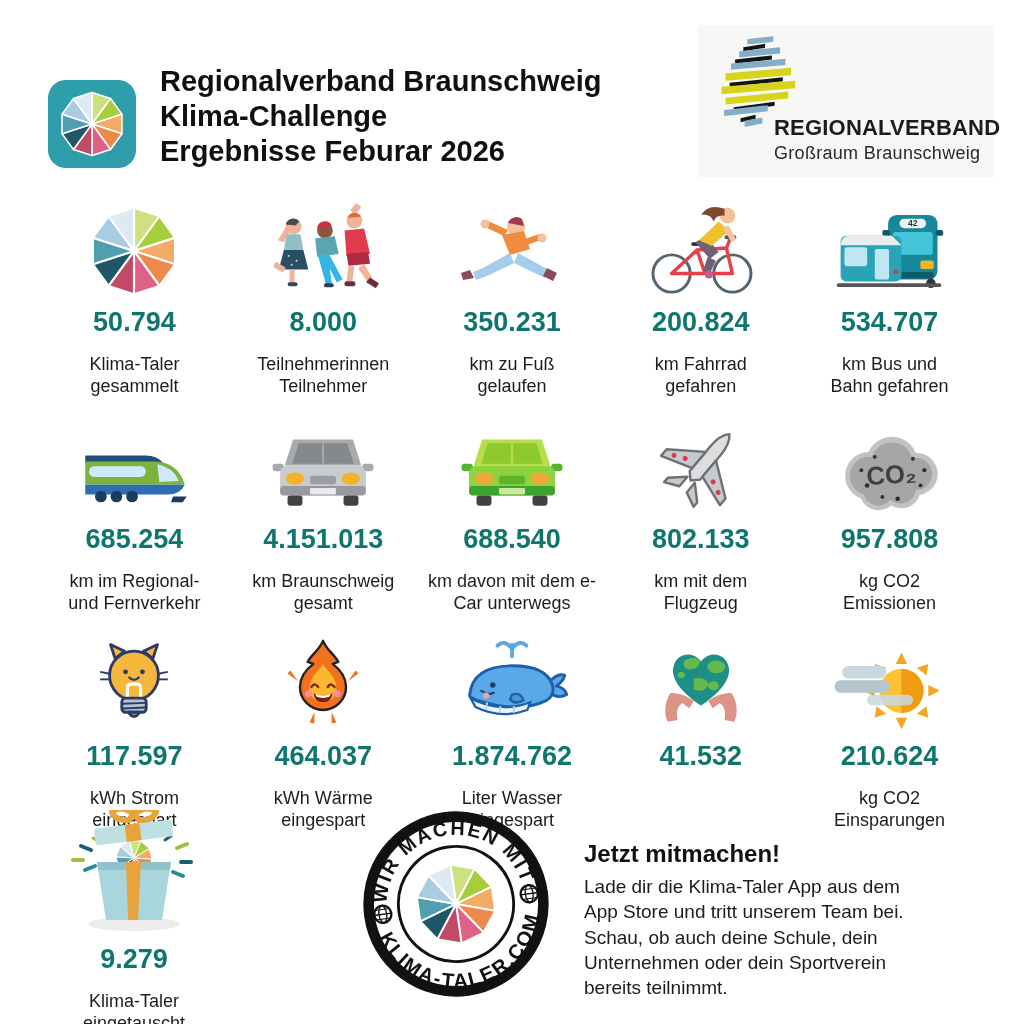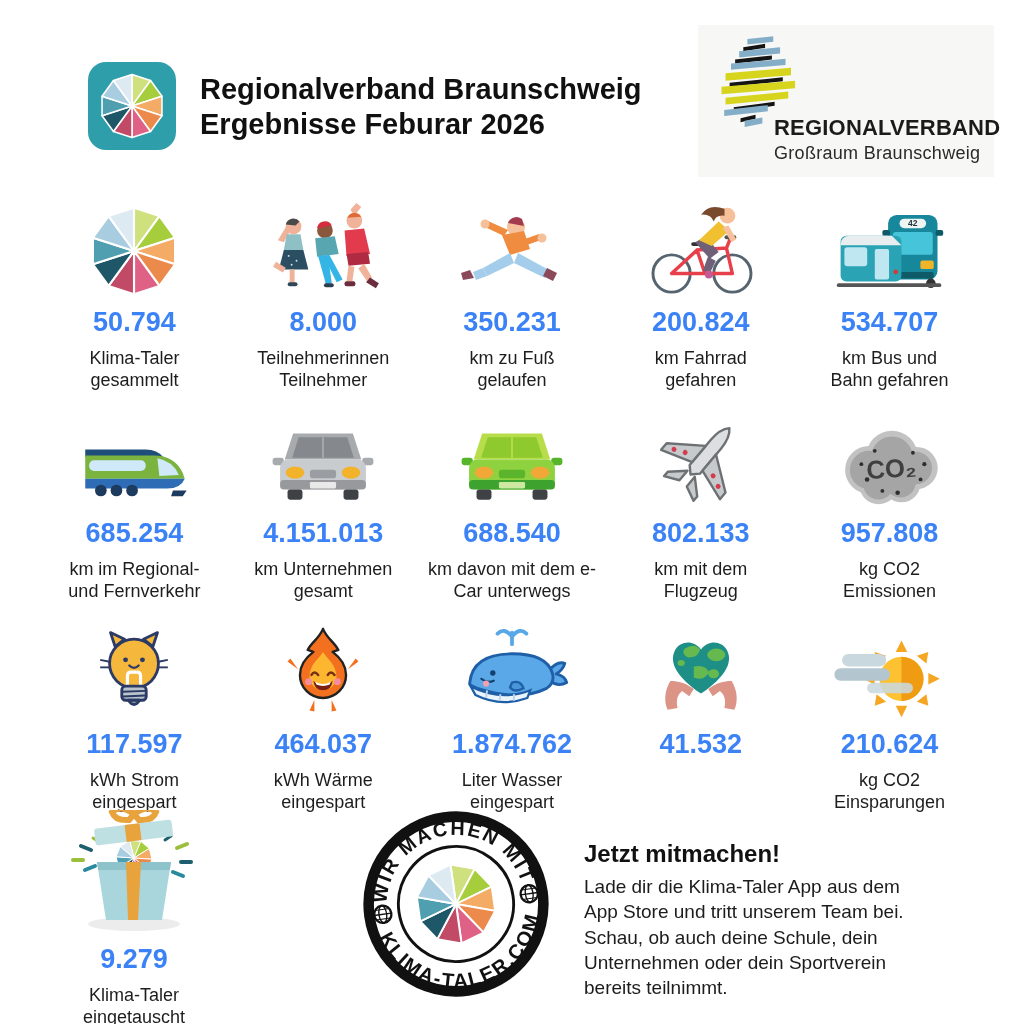--- a/index.html
+++ b/index.html
@@ -1,35 +1,35 @@
 <!DOCTYPE html>
 <html><head>
 <meta charset="utf-8">
 <style>
   html,body{margin:0;padding:0;}
   body{width:1024px;height:1024px;background:#ffffff;position:relative;
        font-family:"Liberation Sans",sans-serif;color:#1d1d1d;overflow:hidden;}
   
-  .header{position:absolute;top:62px;left:48px;display:flex;gap:24px;align-items:center;margin-left:40px;}
+  .header{position:absolute;top:62px;left:48px;display:flex;gap:24px;align-items:flex-end;}
   .app-icon{width:88px;height:88px;background:#2f9eab;border-radius:18px;
             display:flex;align-items:center;justify-content:center;flex:0 0 auto;}
   .title{font-size:29px;font-weight:bold;line-height:1.2;color:#101010;padding-top:2px;}
   
   .logo-box{position:absolute;top:25px;right:30px;width:296px;height:152px;background:#f7f7f5;}
   .logo-mark{position:absolute;left:22px;top:10px;}
   .logo-text{position:absolute;left:76px;top:90px;white-space:nowrap;}
   .logo-name{font-size:22px;font-weight:bold;color:#1b1b1b;letter-spacing:.2px;}
   .logo-sub{font-size:18px;color:#2a2a2a;margin-top:2px;letter-spacing:.3px;}
   
   .stats-grid{position:absolute;top:195px;left:40px;width:944px;
               display:grid;grid-template-columns:repeat(5,1fr);row-gap:14px;}
   .stat{display:flex;flex-direction:column;align-items:center;text-align:center;}
   .stat-icon{height:104px;display:flex;align-items:flex-end;justify-content:center;}
-  .stat-value{margin-top:8px;font-size:27px;font-weight:bold;color:#3b82f6;}
-  .stat-label{margin-top:10px;font-size:18px;line-height:1.22;color:#1d1d1d;}
+  .stat-value{margin-top:8px;font-size:27px;font-weight:bold;color:#0f766e;}
+  .stat-label{margin-top:16px;font-size:18px;line-height:1.22;color:#1d1d1d;}
   
   .footer{position:absolute;top:808px;left:40px;width:944px;display:flex;align-items:flex-start;}
   .gift-cell{width:188px;}
   .gift-cell .stat-icon{height:128px;}
   .stamp-wrap{margin-left:132px;width:192px;}
   .stamp-wrap svg{transform:rotate(-8deg);}
   .cta{margin-left:32px;width:342px;padding-top:32px;}
   .cta-heading{font-size:24px;font-weight:bold;color:#111;}
   .cta-body{font-size:19px;line-height:1.33;margin-top:6px;color:#1c1c1c;}
   svg{display:block;}
@@ -55,20 +55,21 @@
 </svg>
 
 <div class="header">
   <div class="app-icon">
     <svg width="70" height="70" viewBox="0 0 100 100">
         <use href="#pinwheel"></use>
       </svg>
   </div>
   <div class="title">
     <div>Regionalverband Braunschweig</div>
+    <div>Klima-Challenge</div>
     <div>Ergebnisse Feburar 2026</div>
   </div>
 </div>
 
 <div class="logo-box">
   <div class="logo-mark">
     <svg width="82" height="92" viewBox="0 0 120 135">
       <polygon points="40,6 78,2 78,10 40,14" fill="#84aec8"></polygon>
       <polygon points="34,18 66,13 66,19 34,24" fill="#141414"></polygon>
       <polygon points="28,24 88,18 88,27 28,33" fill="#84aec8"></polygon>
@@ -252,21 +253,21 @@
         <ellipse cx="90" cy="52" rx="10" ry="6.5" fill="#f2b32a"></ellipse>
         <rect x="46" y="49" width="28" height="9" rx="3" fill="#9a9ea2"></rect>
         <rect x="14" y="60" width="92" height="10" rx="4" fill="#97999c"></rect>
         <rect x="46" y="62" width="28" height="7" rx="1.5" fill="#e9e9e9"></rect>
         <rect x="22" y="70" width="16" height="11" rx="3" fill="#3f4245"></rect>
         <rect x="82" y="70" width="16" height="11" rx="3" fill="#3f4245"></rect>
       </svg>
     </div>
     <div class="stat-value">4.151.013</div>
     <div class="stat-label">
-      <div>km Unternehmen</div>
+      <div>km Braunschweig</div>
       <div>gesamt</div>
     </div>
   </div>
 
   <div class="stat">
     <div class="stat-icon">
       <svg width="112" height="86" viewBox="0 0 120 92">
         <path d="M28,10 h64 l9,28 h-82z" fill="#b8dd4a"></path>
         <path d="M34,14 h52 l7,22 h-66z" fill="#8ec92e"></path>
         <line x1="60" y1="14" x2="60" y2="36" stroke="#b8dd4a" stroke-width="2"></line>

